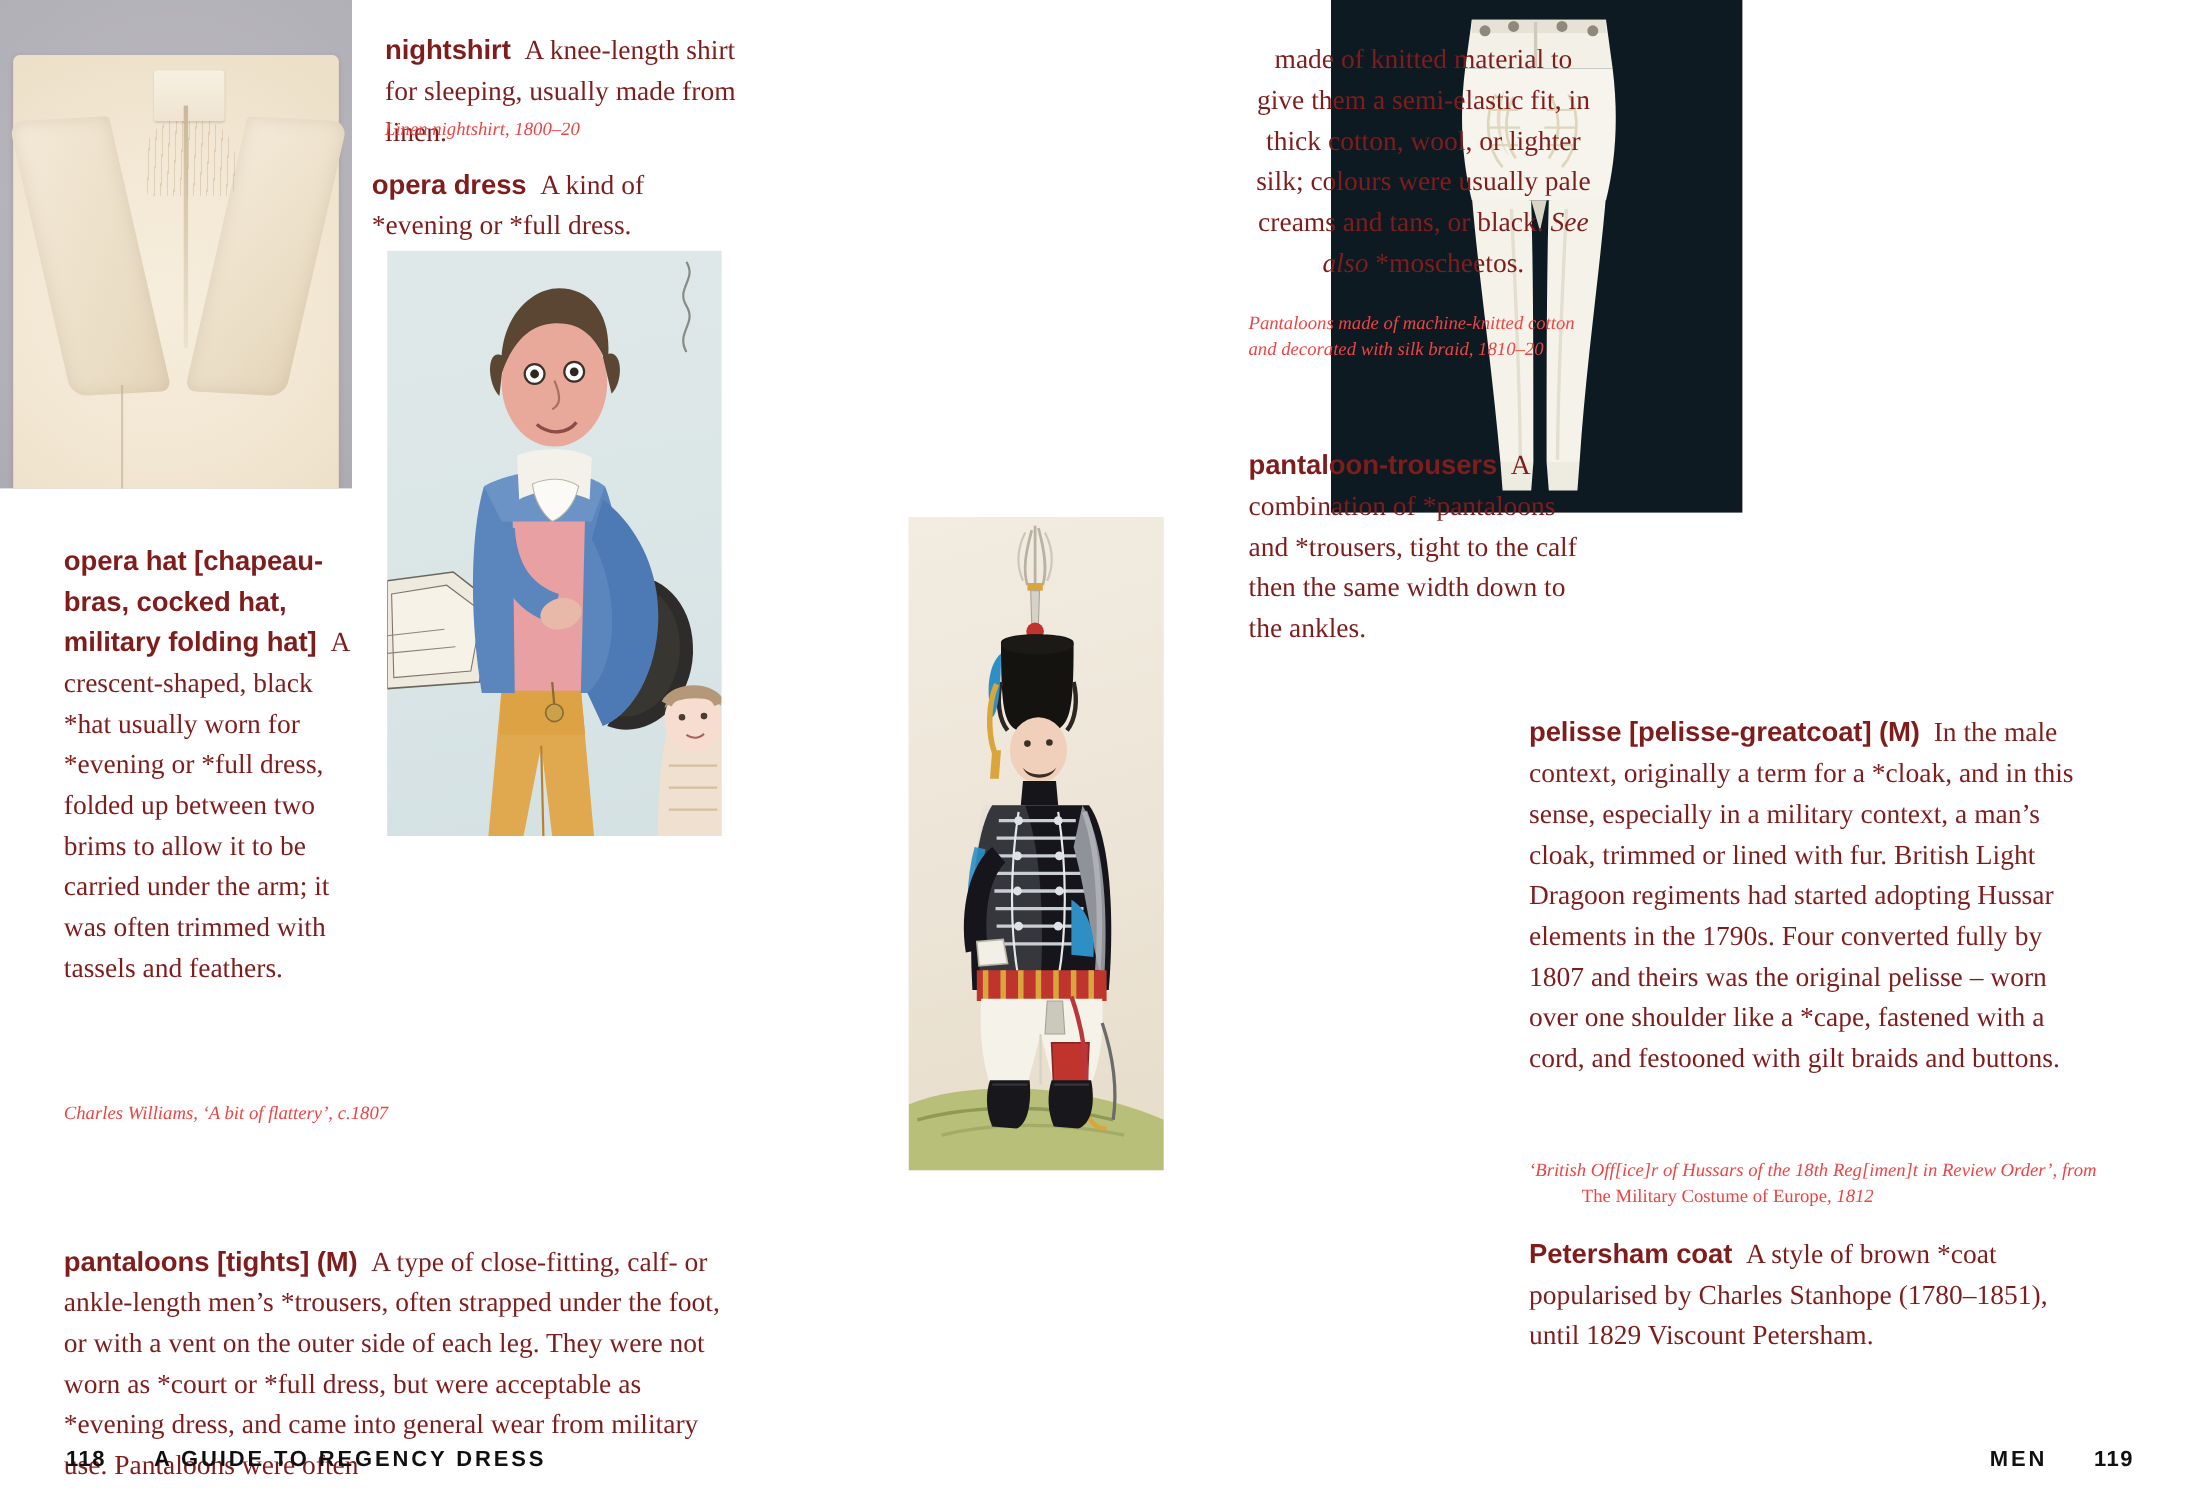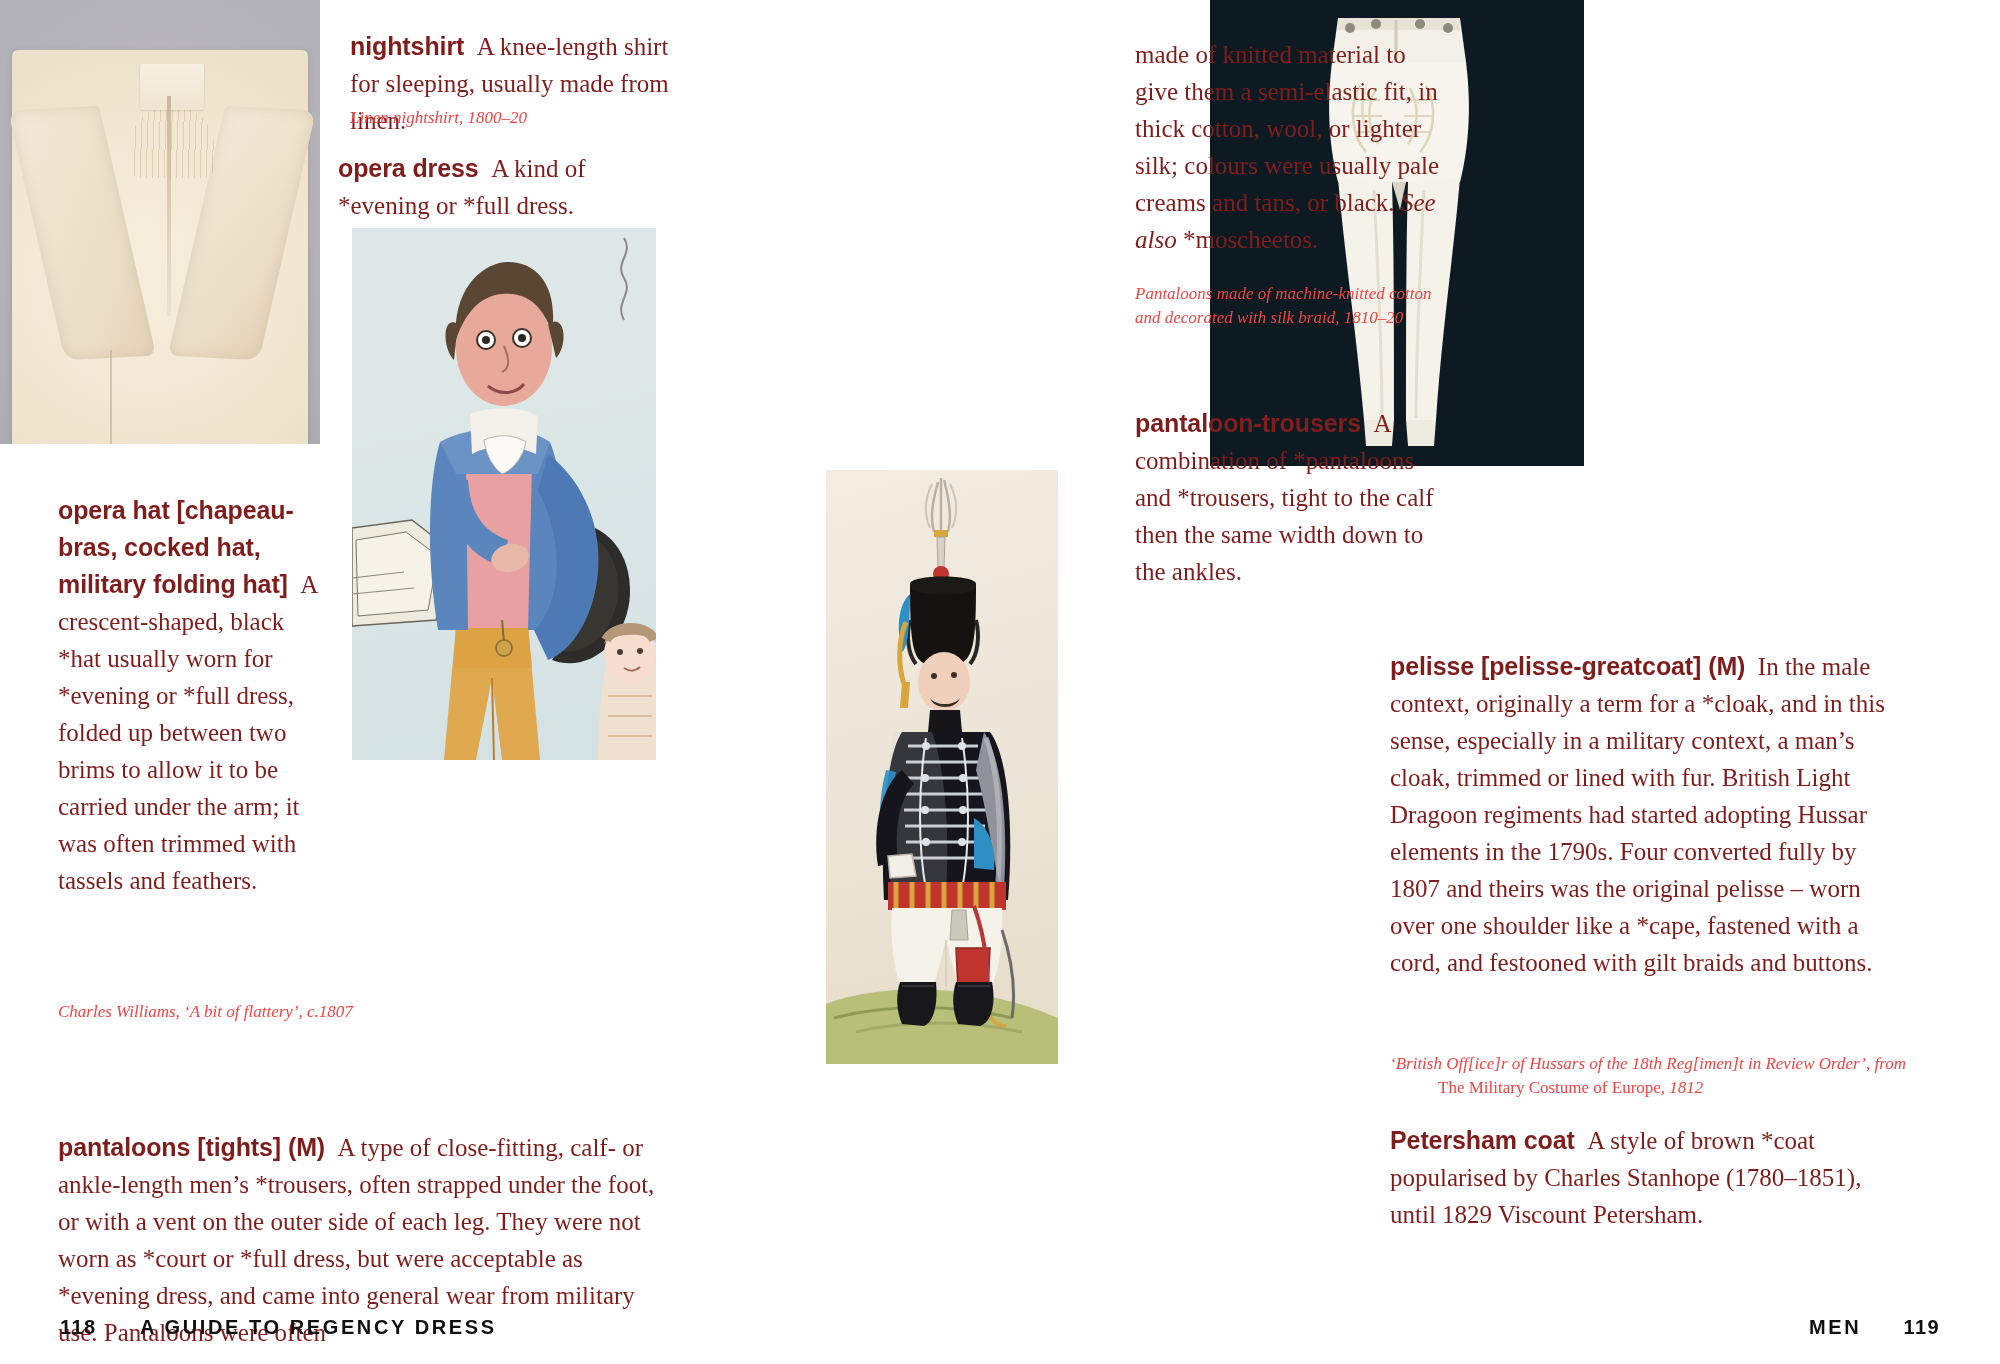--- a/index.html
+++ b/index.html
@@ -245,21 +245,21 @@
     <path d="M196 100 L220 100 M194 116 L222 116 M196 132 L220 132" stroke="#ded6ba" stroke-width="2"></path>
 
     <path d="M154 420 L184 420 L182 446 L156 446 Z" fill="#eeebe0"></path>
     <path d="M196 420 L226 420 L224 446 L198 446 Z" fill="#eeebe0"></path>
 
     <path d="M164 190 C168 270 172 350 172 418" stroke="#e2dfd0" stroke-width="3" fill="none"></path>
     <path d="M214 190 C210 270 206 350 206 418" stroke="#e2dfd0" stroke-width="3" fill="none"></path>
   </svg>
 </div>
 
-<div class="blk entry" style="left:1135px; top:36px; width:318px; font-size:25px; line-height:37px;">
+<div class="blk entry" style="left:1135px; top:36px; width:318px; font-size:25px; line-height:37px;text-align:center;">
   <span>made of knitted material to give them a semi-elastic fit, in thick cotton, wool, or lighter silk; colours were usually pale creams and tans, or black. </span><span class="ital">See also</span><span> *moscheetos.</span>
 </div>
 
 <div class="blk caption" style="left:1135px; top:282px; width:320px; font-size:17px; line-height:24px;">Pantaloons made of machine-knitted cotton and decorated with silk braid, 1810–20</div>
 
 <div class="blk entry" style="left:1135px; top:390px; width:320px; font-size:25px; line-height:37px;margin-top:15px;">
   <span class="hw">pantaloon-trousers</span><span>&nbsp;&nbsp;</span><span>A combination of *pantaloons and *trousers, tight to the calf then the same width down to the ankles.</span>
 </div>
 
 <div class="blk" id="hussar-plate">

